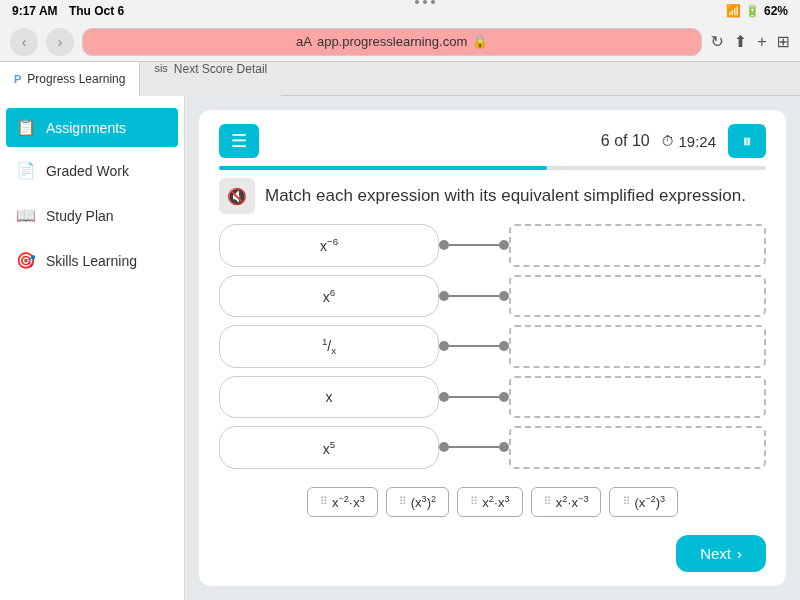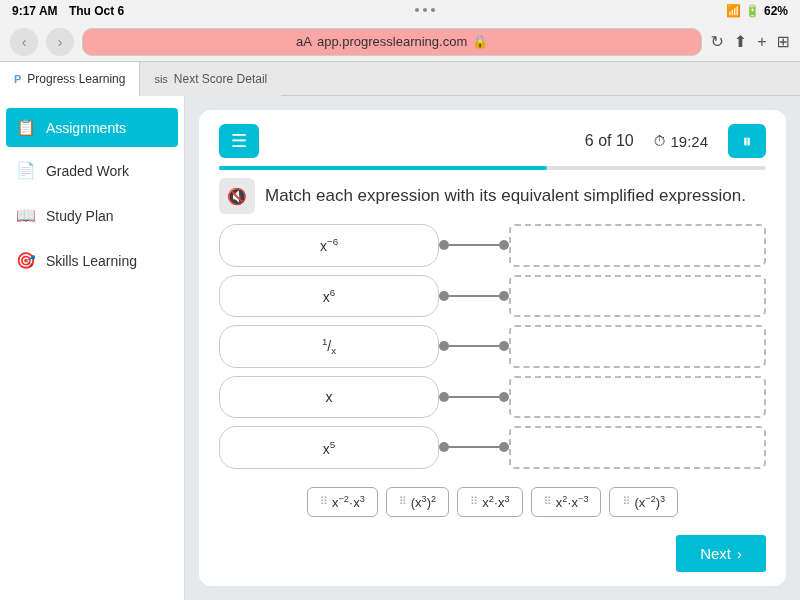--- a/index.html
+++ b/index.html
@@ -9,21 +9,20 @@
       width: 800px;
       height: 600px;
       overflow: hidden;
     }
 
     
     .status-bar {
       background: #f2f2f2;
       height: 22px;
       display: flex;
-      align-items: center;
       justify-content: space-between;
       padding: 0 12px;
       font-size: 12px;
       font-weight: 600;
     }
     .status-left { display: flex; align-items: center; gap: 4px; }
     .status-right { display: flex; align-items: center; gap: 4px; }
 
     
     .browser-chrome {
@@ -73,21 +72,21 @@
       padding: 0 14px;
       display: flex; align-items: center; gap: 6px;
       font-size: 12px; color: #333;
       border-right: 1px solid #ccc;
       background: white;
     }
     .tab-icon { font-size: 11px; color: #5b9bd5; font-weight: bold; }
     .tab2 {
       height: 34px;
       padding: 0 14px;
-      display: flex; align-items: center; gap: 6px;
+      display: flex; align-items: flex-start; gap: 6px;
       font-size: 12px; color: #555;
       background: #e8e8e8;
     }
     .tab2-icon { color: #555; font-size: 11px; }
 
     
     .main-layout {
       display: flex;
       height: calc(600px - 22px - 40px - 34px);
       background: #e5e9ec;
@@ -145,21 +144,21 @@
       background: #00bcd4;
       color: white;
       border: none;
       border-radius: 6px;
       width: 40px; height: 34px;
       font-size: 18px;
       cursor: pointer;
       display: flex; align-items: center; justify-content: center;
     }
     .toolbar-right {
-      display: flex; align-items: center; gap: 20px;
+      display: flex; align-items: center; gap: 12px;
     }
     .question-count {
       font-size: 16px; font-weight: 500; color: #333;
     }
     .timer {
       display: flex; align-items: center; gap: 5px;
       font-size: 15px; color: #333;
     }
     .pause-btn {
       background: #00bcd4;
@@ -264,21 +263,21 @@
     .choice-grid { color: #aaa; font-size: 11px; }
 
     
     .next-btn-row {
       display: flex; justify-content: flex-end; padding-top: 4px;
     }
     .next-btn {
       background: #00bcd4;
       color: white;
       border: none;
-      border-radius: 3px;
+      border-radius: 12px;
       padding: 10px 24px;
       font-size: 15px;
       font-weight: 500;
       cursor: pointer;
       display: flex; align-items: center; gap: 6px;
     }
 
     sup, sub { font-size: 0.7em; }
   </style>
 </head>

